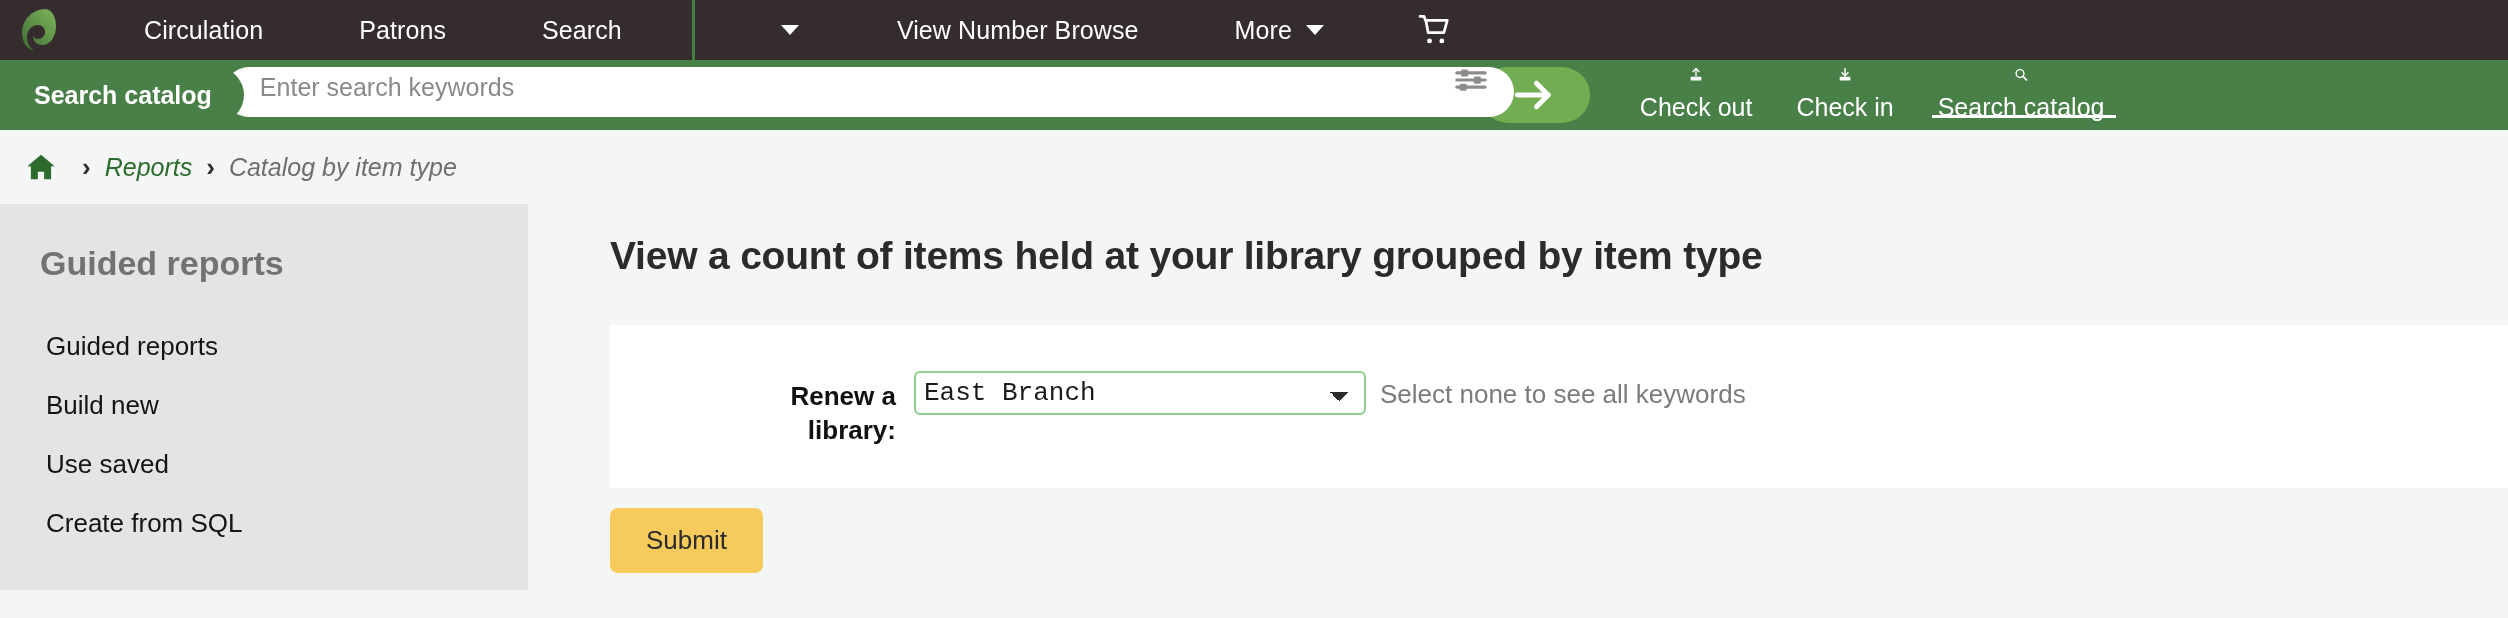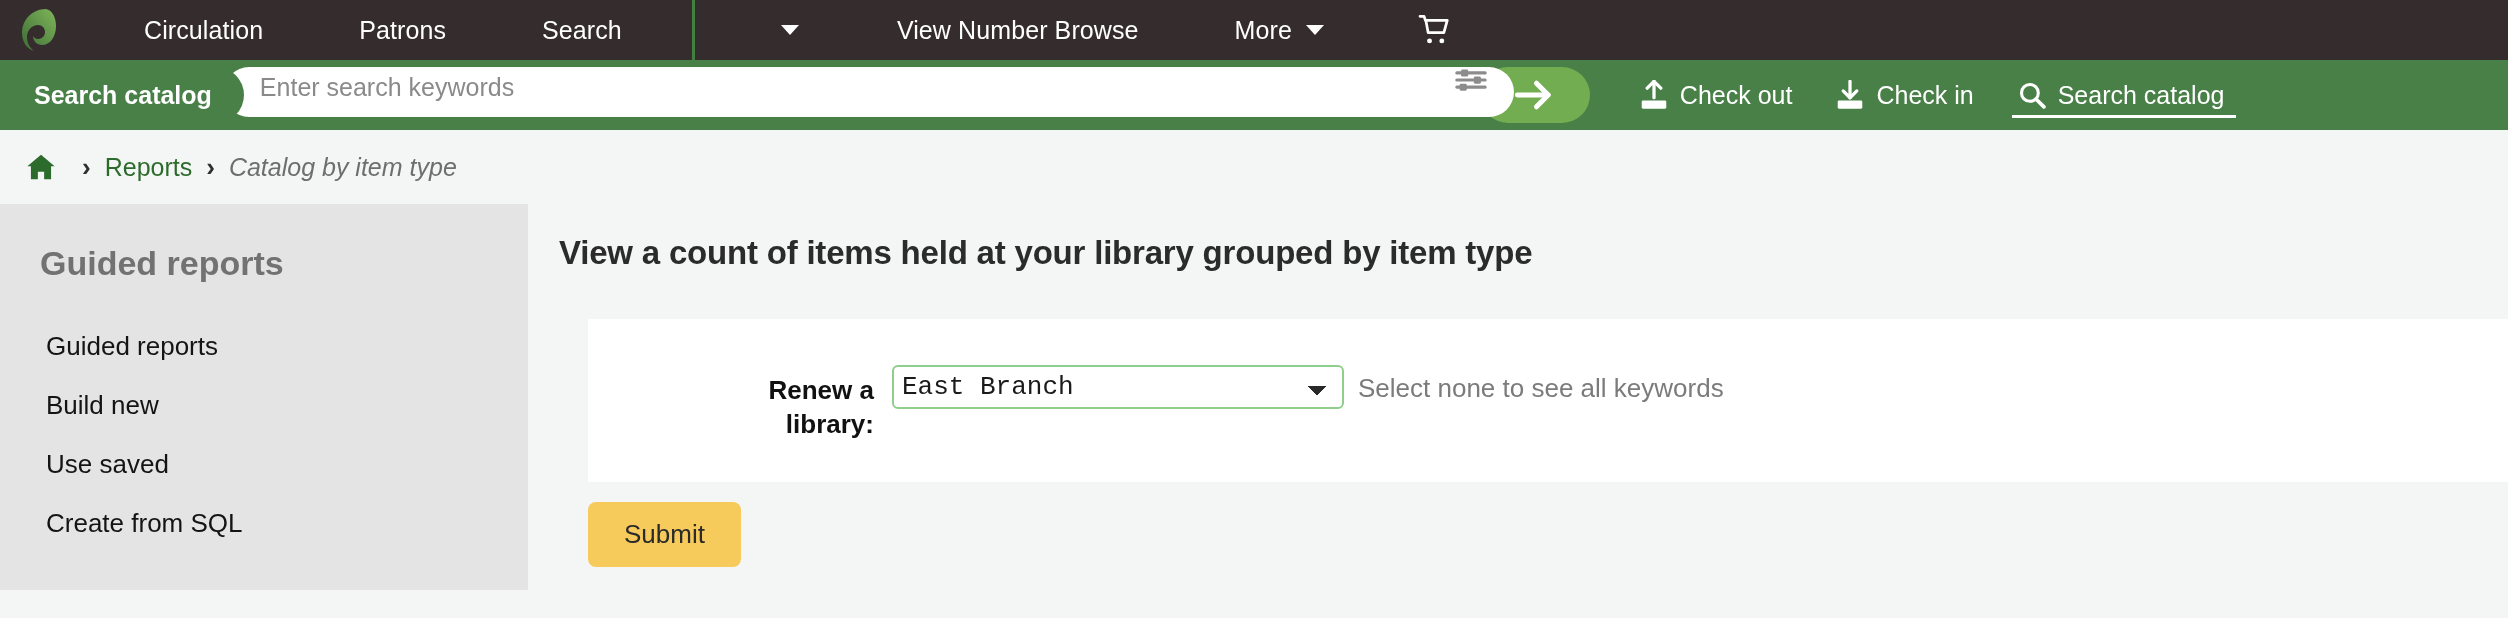--- a/index.html
+++ b/index.html
@@ -141,25 +141,26 @@
     align-items: center;
     margin-left: 28px;
     height: 70px;
   }
   .tool-btn {
     color: #ffffff;
     font-size: 25px;
     display: flex;
     align-items: center;
     gap: 12px;
-    padding: 0 22px;
+    padding: 8px 22px;
     height: 70px;
     cursor: pointer;
     white-space: nowrap;
     position: relative;
+    flex-direction: column;
   }
   .tool-btn.active::after {
     content: "";
     position: absolute;
     left: 16px; right: 10px;
     bottom: 12px;
     height: 3px;
     background: #ffffff;
   }
 
@@ -176,34 +177,36 @@
   .bc-sep {
     color: #2f2f2f;
     font-size: 26px;
     font-weight: bold;
     padding: 0 14px;
     line-height: 1;
   }
   .bc-link {
     color: #2d6b2d;
     font-size: 25px;
+    font-style: italic;
     text-decoration: none;
     cursor: pointer;
   }
   .bc-current {
     color: #6e6e6e;
     font-size: 25px;
     font-style: italic;
   }
 
   
   .page {
     display: flex;
     align-items: flex-start;
     height: 386px;
+    gap: 22px;
   }
   .sidebar {
     width: 528px;
     min-height: 386px;
     background: #e4e4e4;
     padding: 26px 0 20px 0;
     flex: 0 0 auto;
   }
   .sidebar h2 {
     margin: 14px 0 34px 40px;
@@ -220,22 +223,22 @@
     cursor: pointer;
   }
 
   .content {
     flex: 1 1 auto;
     min-height: 386px;
     background: #f4f6f6;
     padding: 0;
   }
   .content h1 {
-    margin: 30px 0 0 31px;
-    font-size: 33px;
+    margin: 30px 0 0 60px;
+    font-size: 39px;
     font-weight: bold;
     color: #2b2b2b;
     letter-spacing: -.2px;
   }
   .form-panel {
     background: #ffffff;
     margin: 47px 0 0 60px;
     padding: 46px 0 40px 0;
     min-height: 148px;
   }

